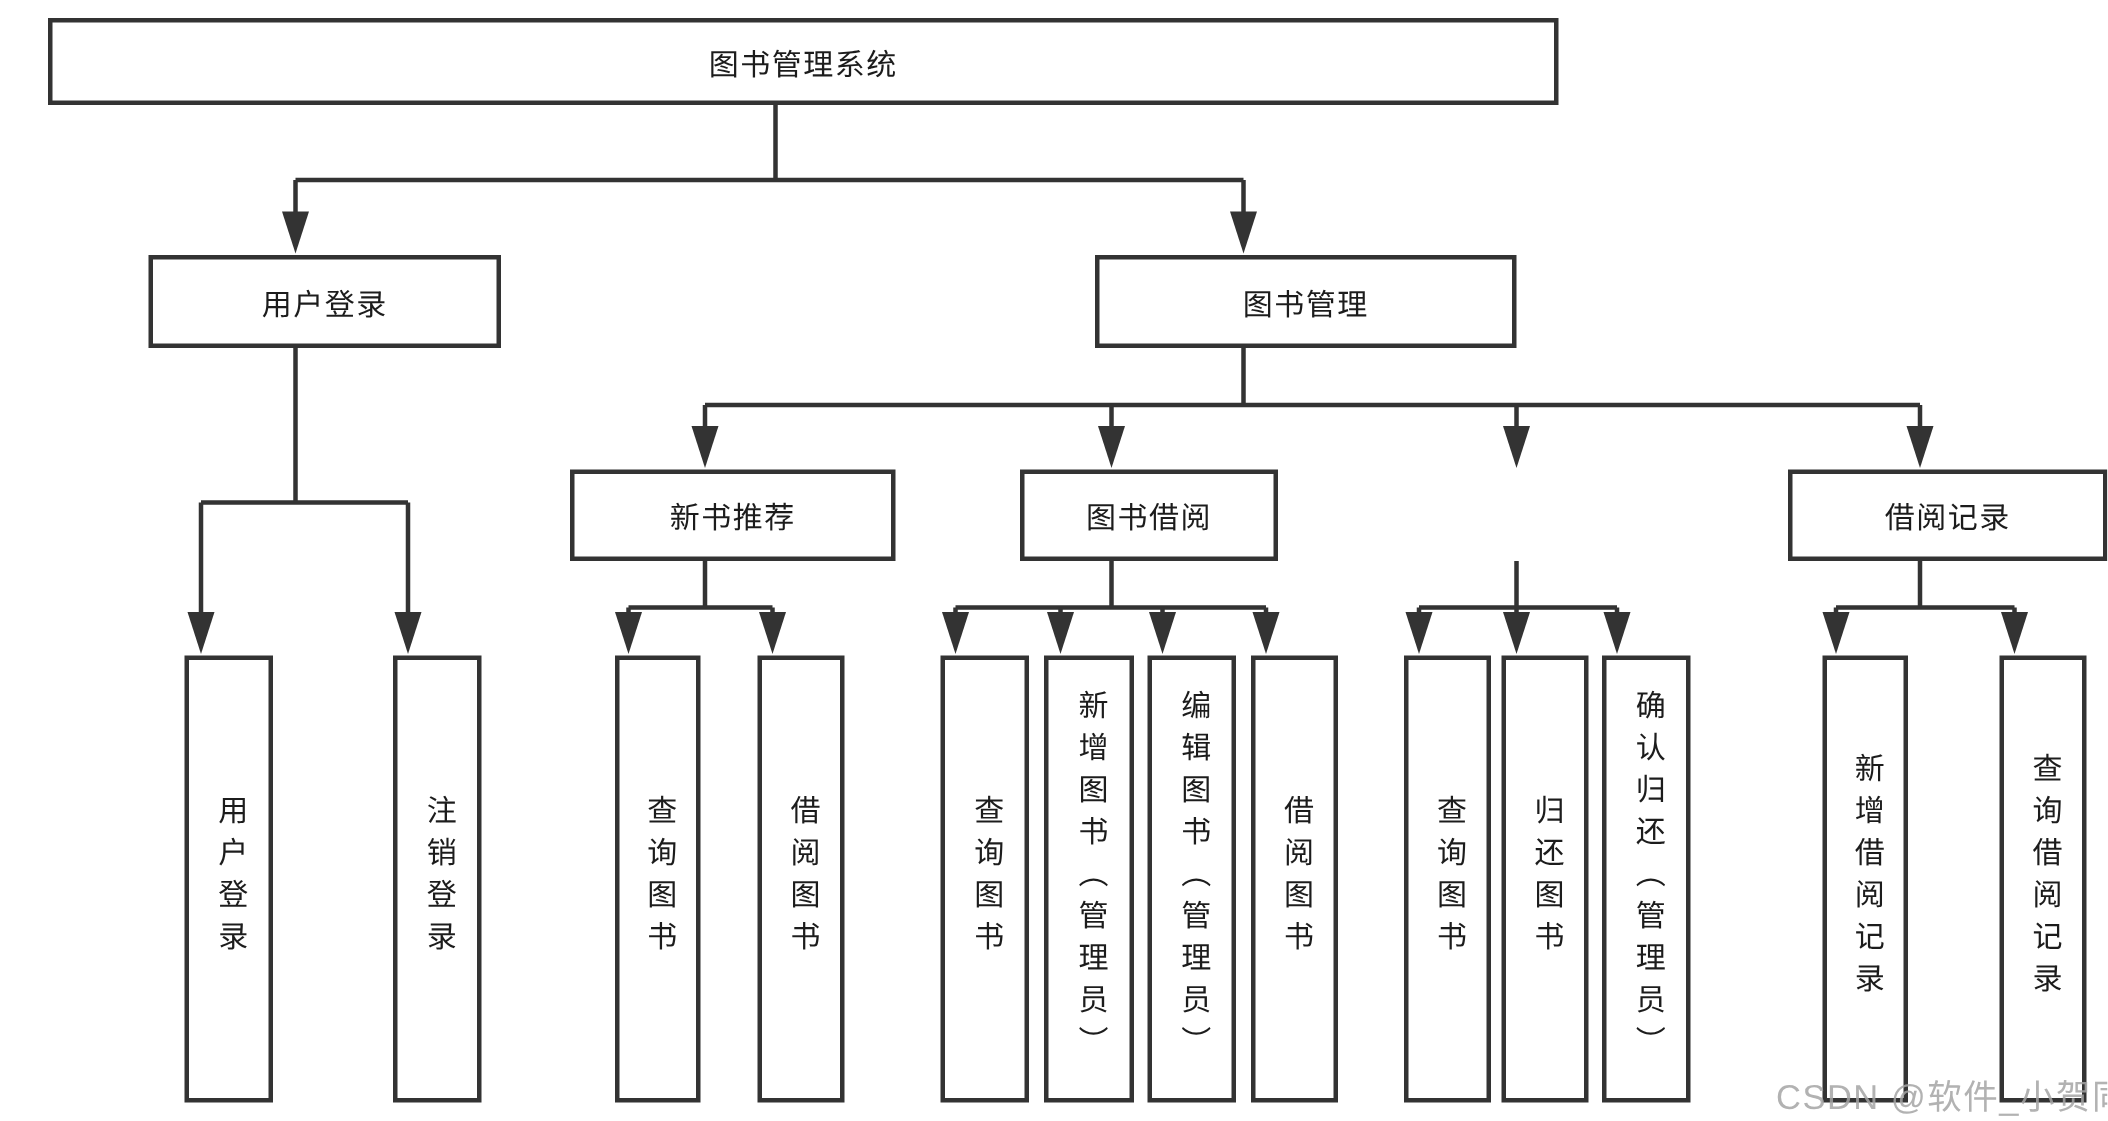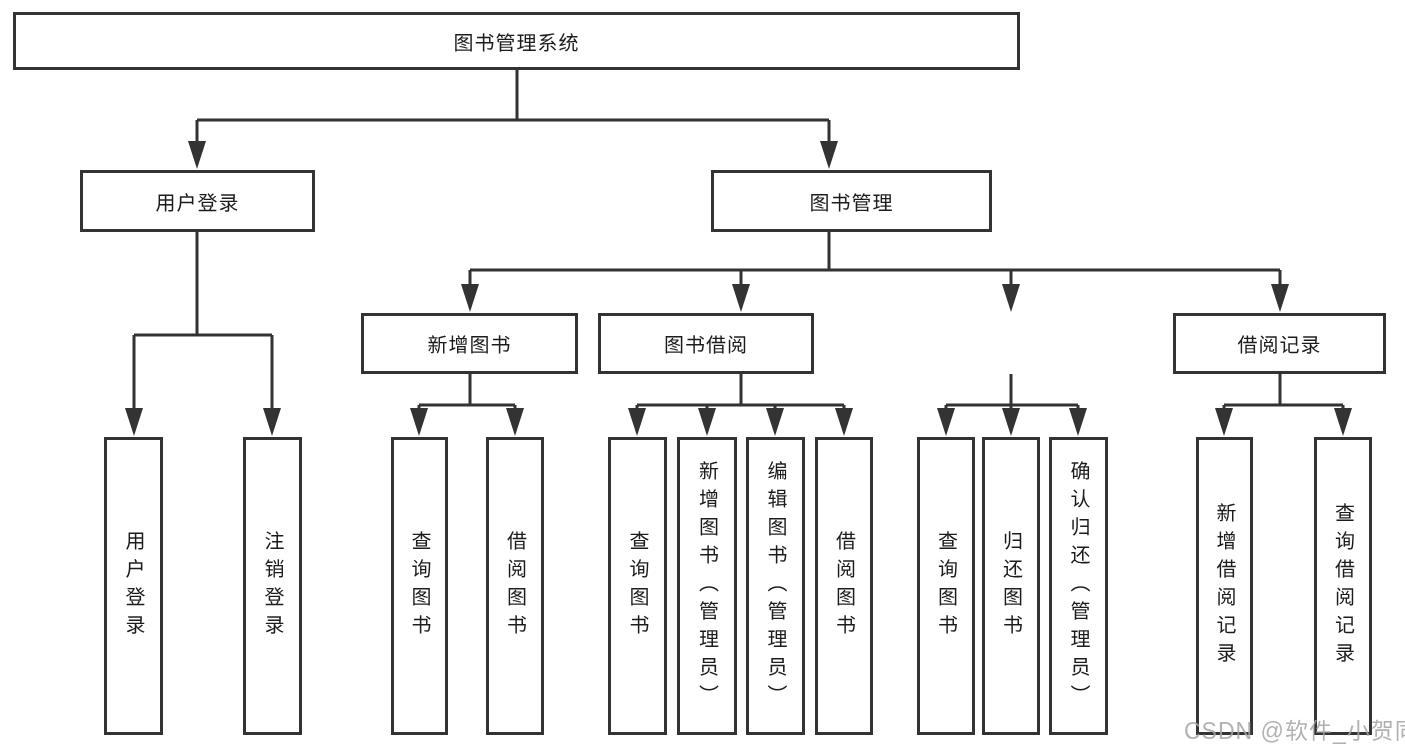--- a/index.html
+++ b/index.html
@@ -14,20 +14,21 @@
   }
   .connectors { position: absolute; left: 0; top: 0; width: 1405px; height: 747px; }
   .box {
     position: absolute;
     background: #ffffff;
     border: 3px solid #333333;
     display: flex;
     align-items: center;
     justify-content: center;
     color: #1c1c1c;
+    margin-left: 19px;
   }
   .box.h span {
     font-size: 20px;
     letter-spacing: 1px;
     white-space: nowrap;
   }
   .box.v { top: 437px; height: 298px; }
   .box.v span {
     writing-mode: vertical-rl;
     text-orientation: mixed;
@@ -87,23 +88,23 @@
   </div>
 
   <div class="box h" style="left:80px;top:170px;width:235px;height:62px">
     <span>用户登录</span>
   </div>
   <div class="box h" style="left:711px;top:170px;width:281px;height:62px">
     <span>图书管理</span>
   </div>
 
   <div class="box h" style="left:361px;top:313px;width:217px;height:61px">
-    <span>新增图书</span>
+    <span>新书推荐</span>
   </div>
-  <div class="box h" style="left:598px;top:313px;width:216px;height:61px">
+  <div class="box h" style="left:661px;top:313px;width:172px;height:61px">
     <span>图书借阅</span>
   </div>
   <div class="box h" style="left:1173px;top:313px;width:213px;height:61px">
     <span>借阅记录</span>
   </div>
 
   <div class="box v" style="left:104px;width:59px">
     <span>用户登录</span>
   </div>
   <div class="box v" style="left:243px;width:59px">

